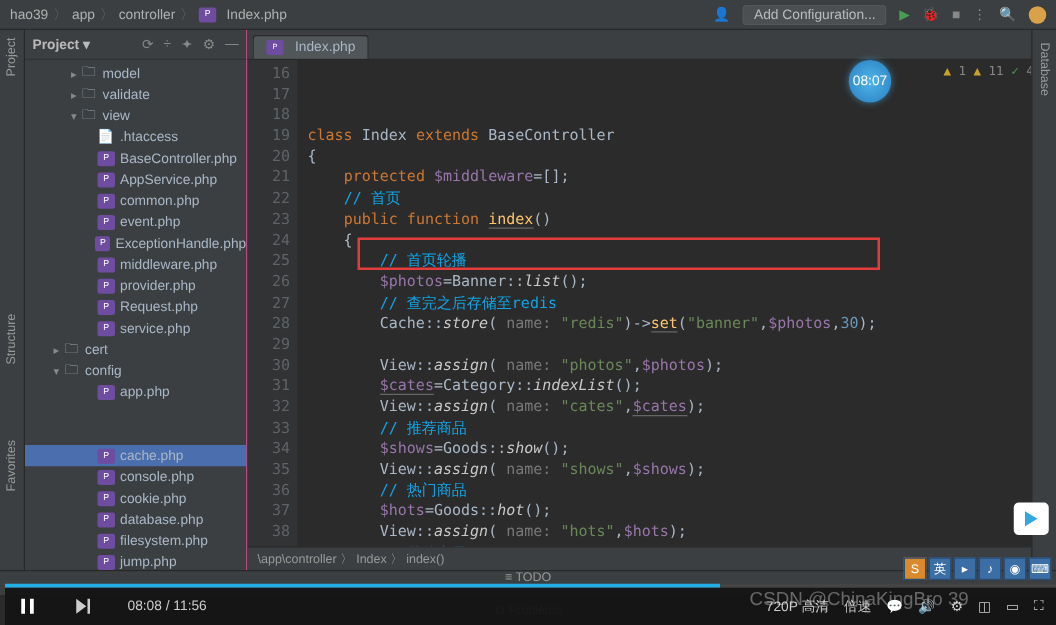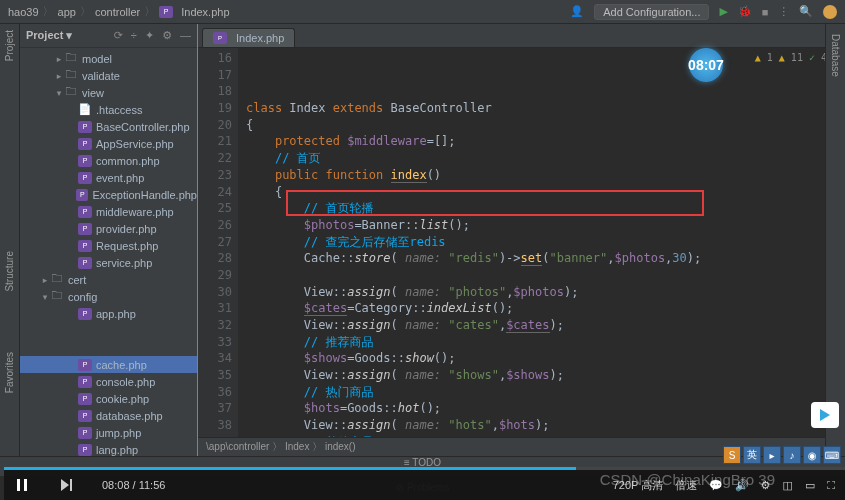--- a/index.html
+++ b/index.html
@@ -37,41 +37,41 @@
 .gutter div { height: 16.7px; }
 .src { flex: 1; padding: 2px 0 0 8px; line-height: 16.7px; white-space: pre; position: relative; }
 .src .line { height: 16.7px; }
 .kw { color: #cc7832; }
 .cls { color: #a9b7c6; }
 .fn { color: #ffc66d; }
 .var { color: #9876aa; }
 .str { color: #6a8759; }
 .num { color: #6897bb; }
 .cmt { color: #0ea5e9; }
-.hint { color: #787878; font-style: italic; }
+.hint { color: #787878; }
 .static { color: #c8c8c8; font-style: italic; }
 .underline { border-bottom: 1px solid #666; }
 .red-box { position: absolute; border: 2px solid #e23c3c; left: 48px; top: 142px; width: 418px; height: 26px; pointer-events: none; }
 .status-top { position: absolute; right: 6px; top: 4px; font-size: 10px; color: #888; display: flex; gap: 6px; align-items: center; }
 .status-top .warn { color: #c9a227; }
 .status-top .chk { color: #499c54; }
 
 .bottom-crumb { height: 19px; background: #3c3f41; border-top: 1px solid #282828; padding-left: 8px; display: flex; align-items: center; font-size: 10px; color: #999; }
 .bottom-tools { height: 20px; background: #3c3f41; border-top: 1px solid #282828; display: flex; align-items: center; padding: 0 8px; gap: 14px; font-size: 10px; color: #999; flex-direction: column; }
 .mem { background: #555; width: 40px; height: 12px; position: relative; }
 .mem .fill { background: #499c54; height: 100%; width: 98%; }
 .mem .txt { position: absolute; top: -1px; left: 8px; color: #ddd; font-size: 9px; }
 
 .player { position: absolute; left: 4px; right: 0; bottom: 0; height: 30px; background: rgba(20,20,20,0.95); display: flex; align-items: center; gap: 28px; padding: 0 10px; color: #ccc; }
 .player .prog { position: absolute; top: -3px; left: 0; right: 0; height: 3px; background: #444; }
 .player .prog .pf { width: 68%; height: 100%; background: #23ade5; }
 .player .pbtn { width: 16px; height: 16px; cursor: pointer; }
 .player .right { margin-left: auto; display: flex; gap: 12px; align-items: center; }
 
-.badge-clock { position: absolute; right: 122px; top: 48px; width: 34px; height: 34px; border-radius: 50%; background: radial-gradient(circle,#4fb6e8,#2a7cc0); display: flex; align-items: center; justify-content: center; color: #fff; font-size: 14px; box-shadow: 0 0 6px rgba(70,170,230,0.6); font-weight: bold; }
+.badge-clock { position: absolute; right: 132px; top: 48px; width: 34px; height: 34px; border-radius: 50%; background: radial-gradient(circle,#4fb6e8,#2a7cc0); display: flex; align-items: center; justify-content: center; color: #fff; font-size: 11px; box-shadow: 0 0 6px rgba(70,170,230,0.6); }
 .right-strip { position: absolute; right: 0; top: 24px; width: 20px; height: 432px; background: #3c3f41; border-left: 1px solid #282828; }
 .right-strip .rot { writing-mode: vertical-rl; font-size: 10px; color: #999; margin-top: 10px; margin-left: 4px; }
 
 .ime-strip { position: absolute; right: 4px; bottom: 36px; display: flex; gap: 2px; }
 .ime-strip div { width: 18px; height: 18px; background: #3b6ea5; border: 1px solid #2a4d75; font-size: 10px; color: #fff; display: flex; align-items: center; justify-content: center; }
 .ime-strip .s { background: #d88a2c; }
 .watermark { position: absolute; right: 70px; bottom: 12px; color: rgba(255,255,255,0.35); font-size: 15px; text-align: center; }
 .bili-play { position: absolute; right: 6px; top: 402px; width: 28px; height: 26px; background: #fff; border-radius: 4px; display: flex; align-items: center; justify-content: center; }
 .bili-play::after { content: ""; border-left: 10px solid #33a7de; border-top: 6px solid transparent; border-bottom: 6px solid transparent; }
 </style>
@@ -212,20 +212,25 @@
         </div>
         <div class="tree-row" style="padding-left: 48px;">
           <span class="twisty"></span>
           <span class="icn php">P</span>
           <span>cookie.php</span>
         </div>
         <div class="tree-row" style="padding-left: 48px;">
           <span class="twisty"></span>
           <span class="icn php">P</span>
           <span>database.php</span>
+        </div>
+        <div class="tree-row" style="padding-left: 48px;">
+          <span class="twisty"></span>
+          <span class="icn php">P</span>
+          <span>filesystem.php</span>
         </div>
         <div class="tree-row" style="padding-left: 48px;">
           <span class="twisty"></span>
           <span class="icn php">P</span>
           <span>jump.php</span>
         </div>
         <div class="tree-row" style="padding-left: 48px;">
           <span class="twisty"></span>
           <span class="icn php">P</span>
           <span>lang.php</span>

